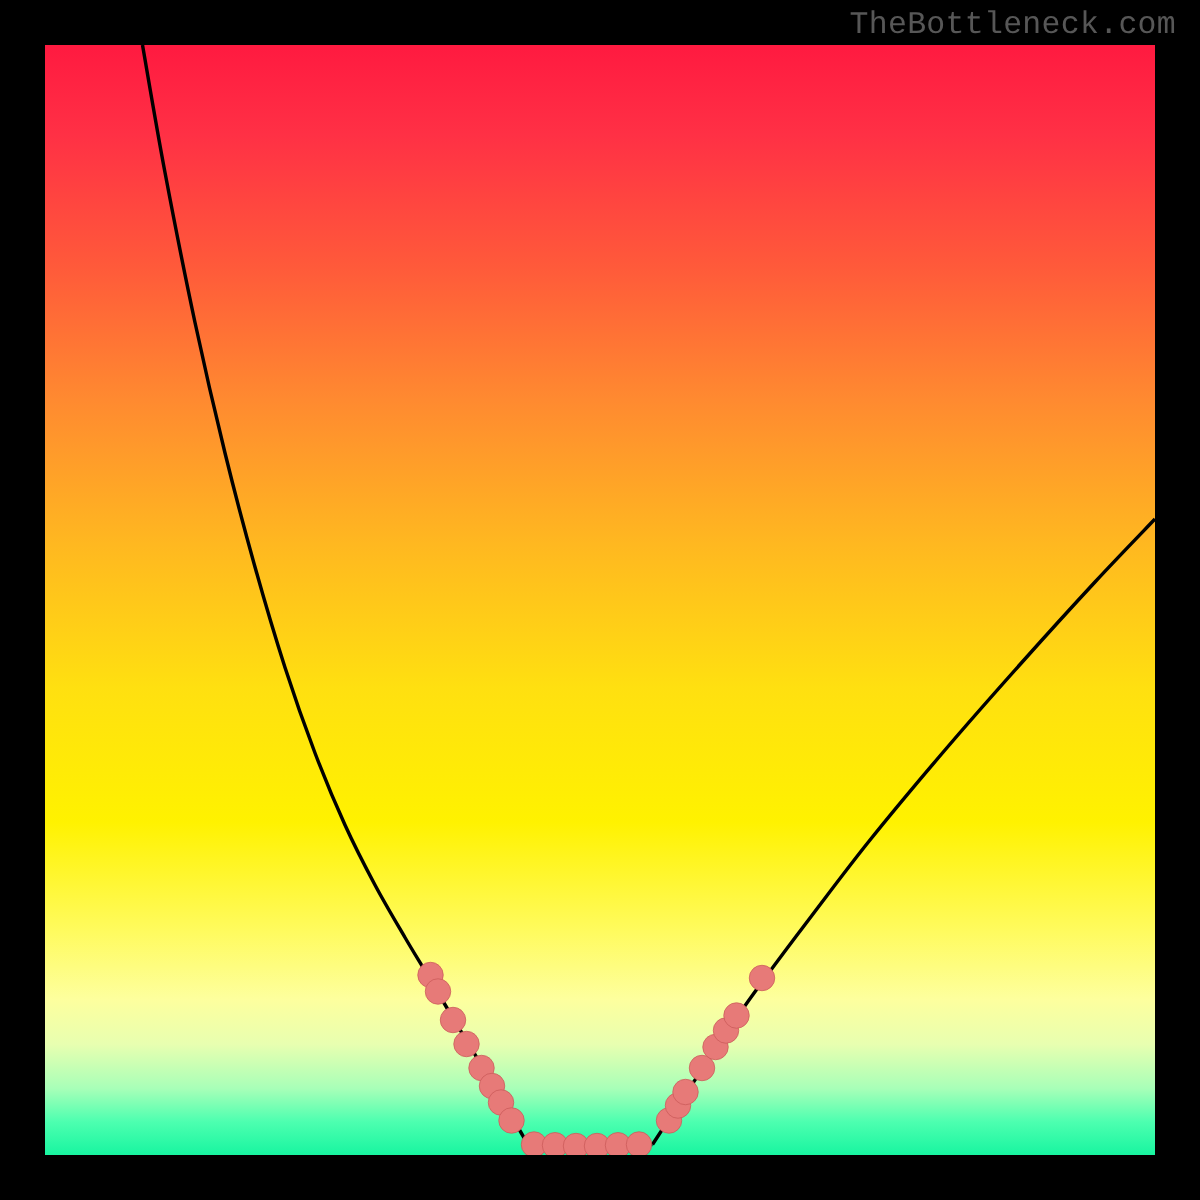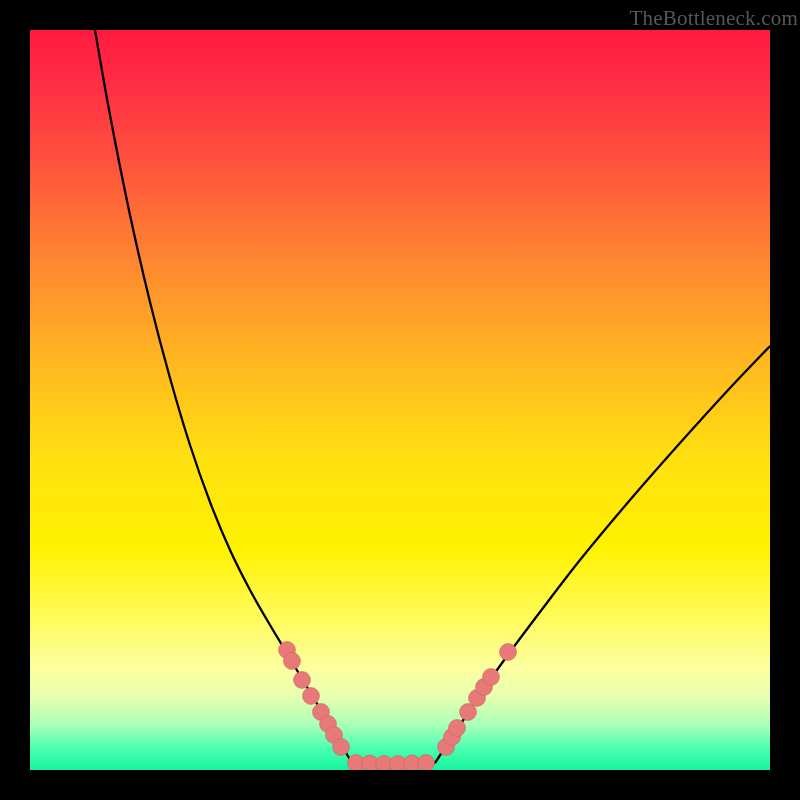--- a/index.html
+++ b/index.html
@@ -29,25 +29,25 @@
       #fdff9e 86%,
       #e8ffb0 90%,
       #a8ffb8 94%,
       #4dffb0 97%,
       #18f5a0 100%
     );
   }
   .watermark {
     position: absolute;
     top: 6px;
-    right: 2px;
+    right: 16px;
     color: #575757;
     font-size: 21px;
     font-weight: 500;
-    font-family: Liberation Serif, serif;
+    font-family: Liberation Mono, monospace;
     letter-spacing: 0.2px;
   }
   .svg-layer {
     position: absolute;
     left: 0;
     top: 0;
     width: 740px;
     height: 740px;
   }
 </style>

